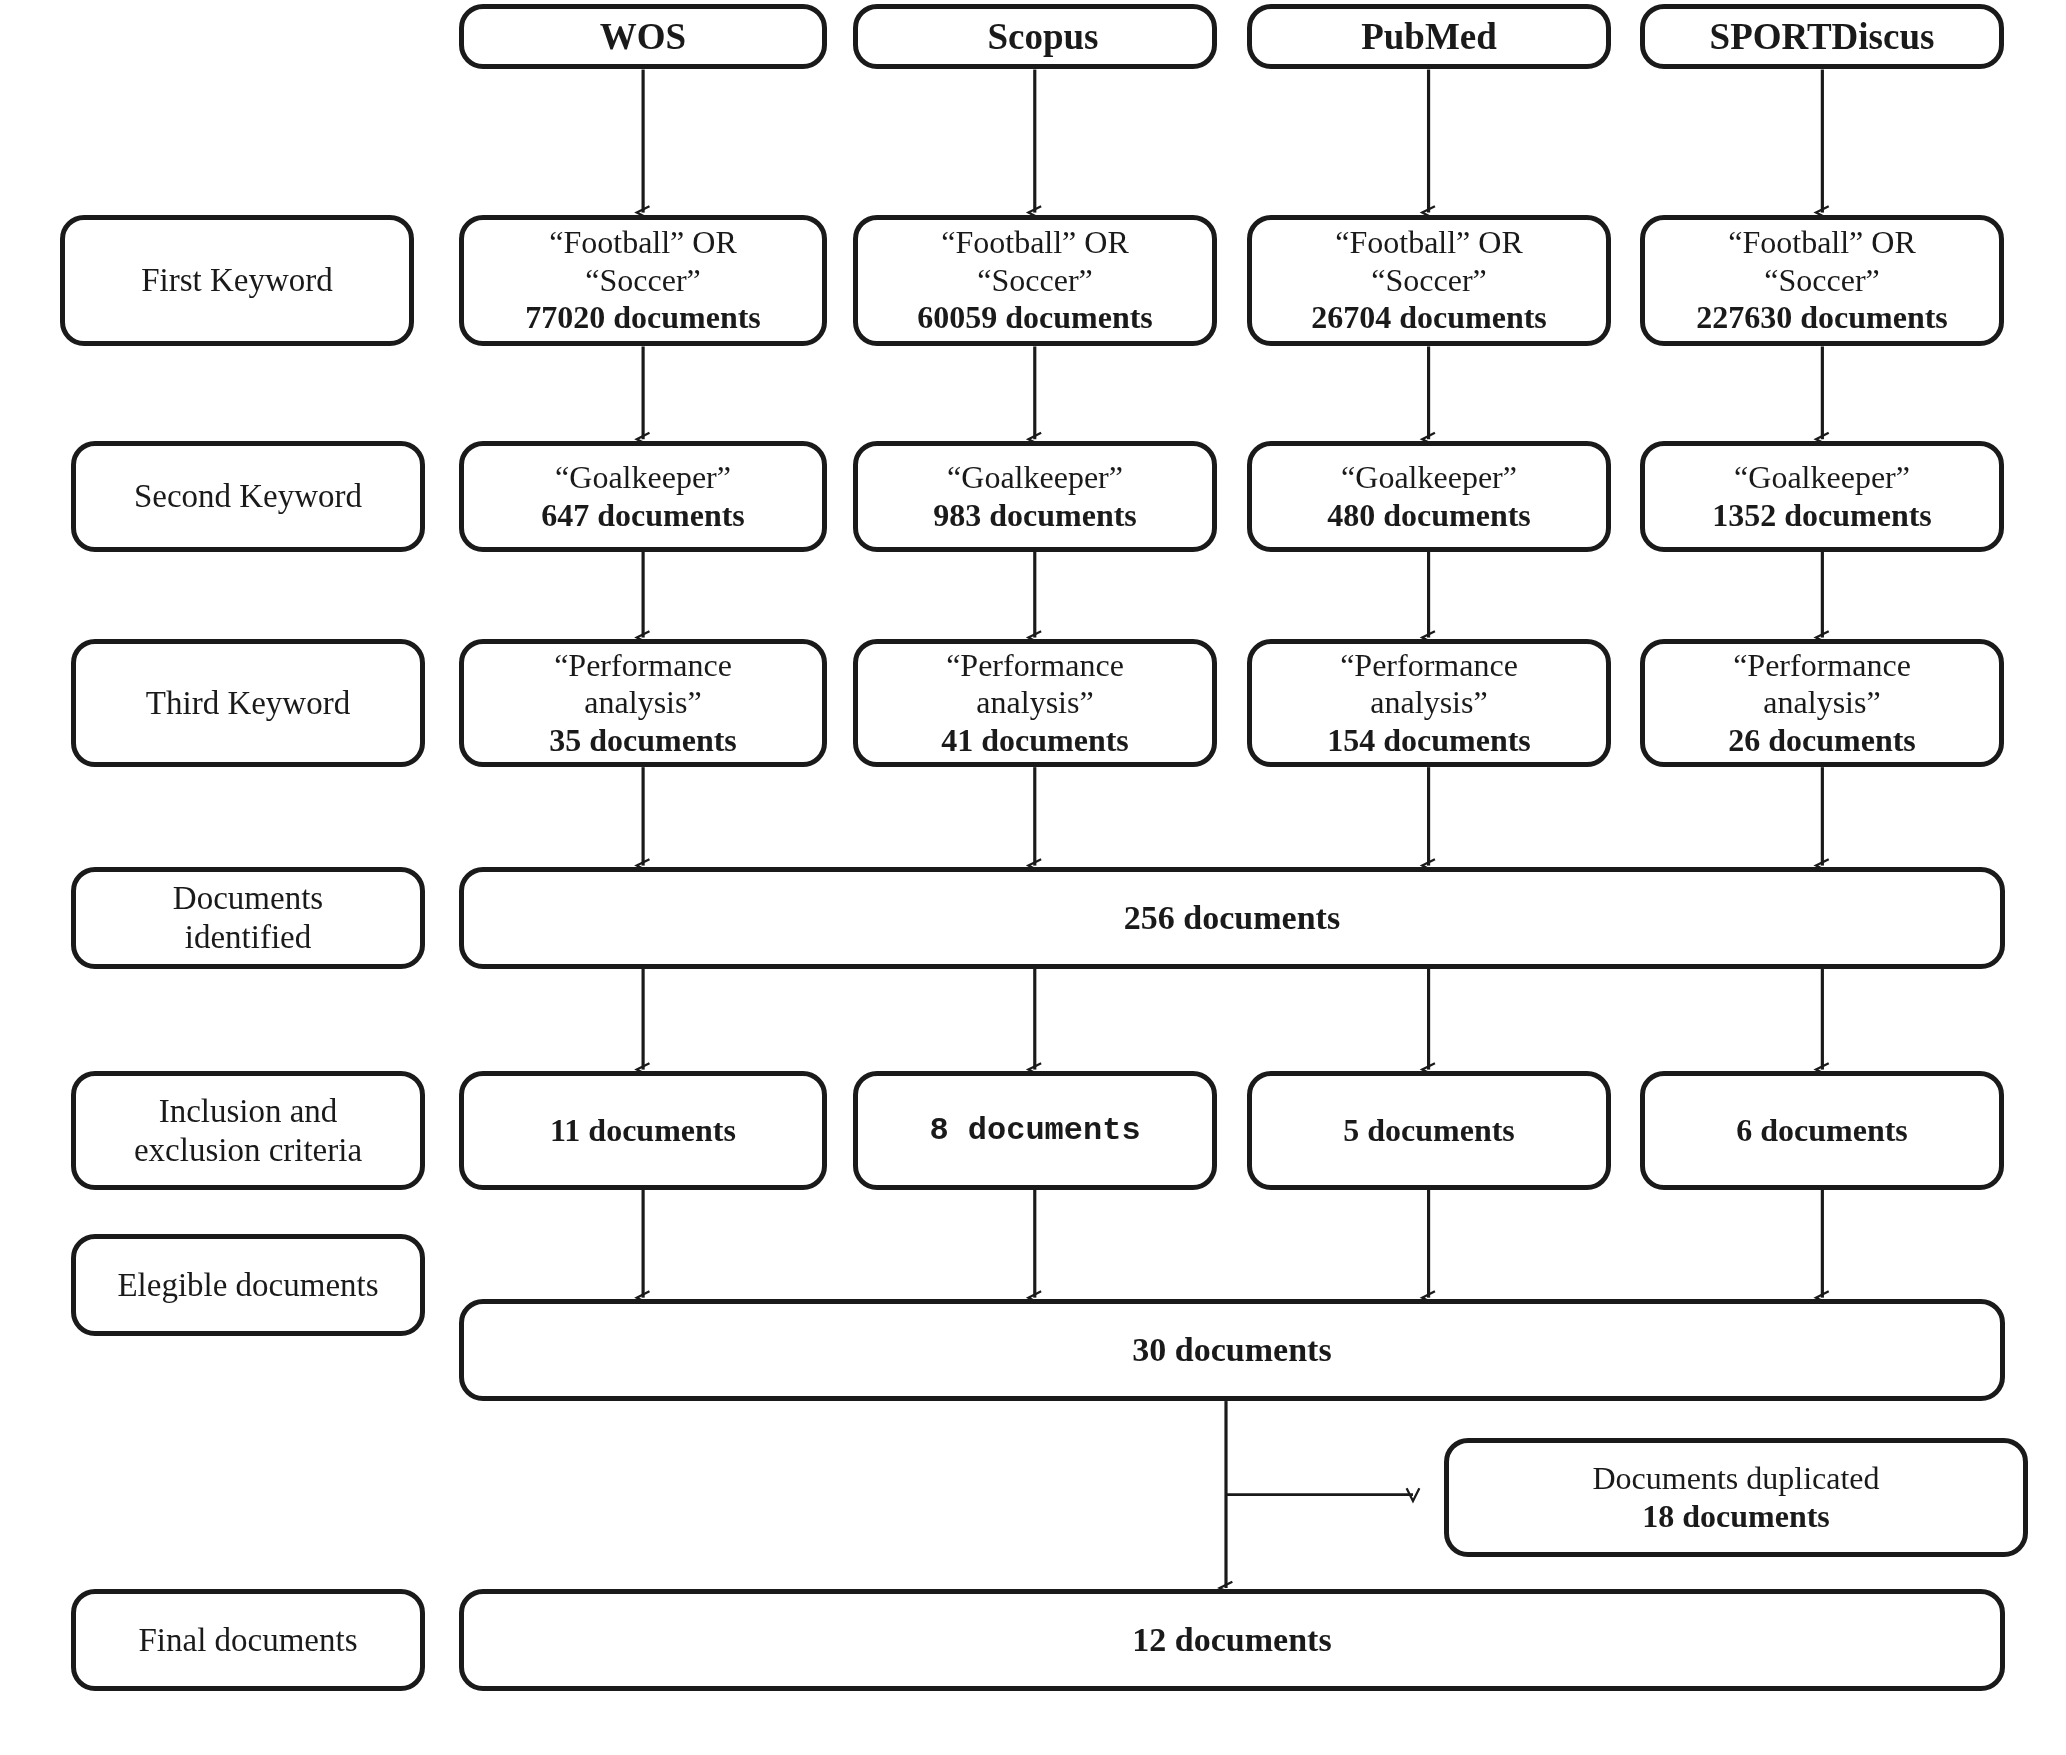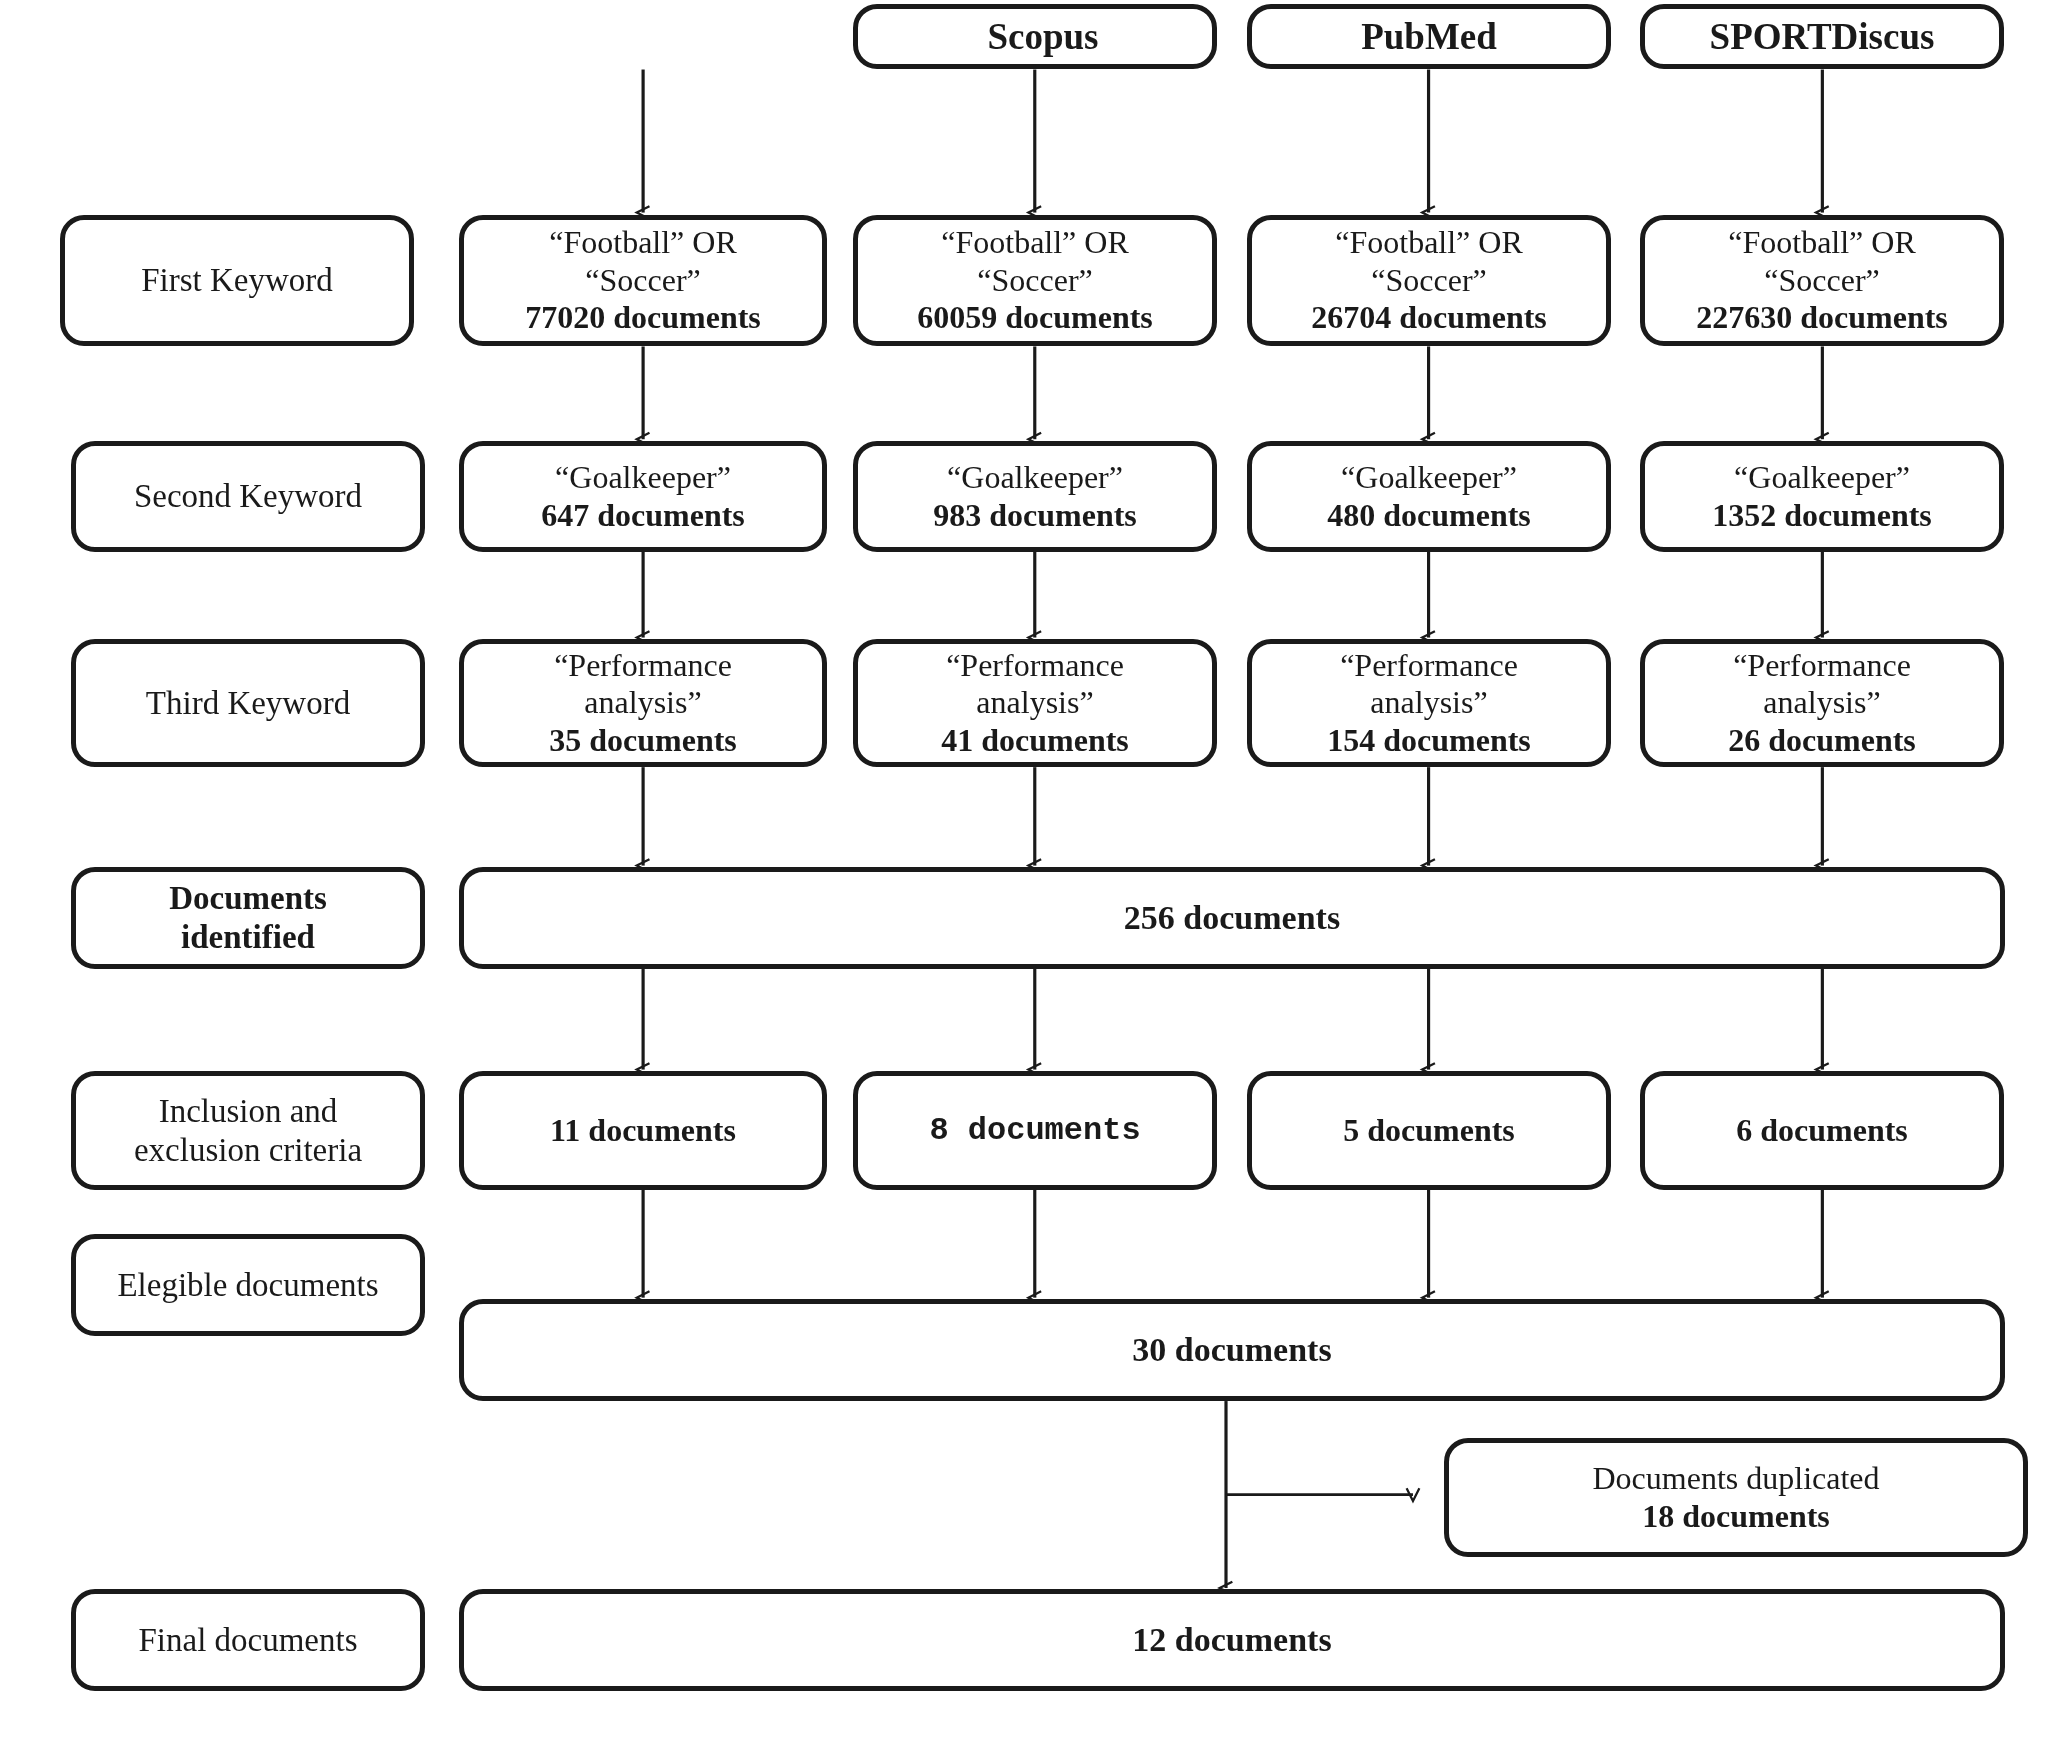--- a/index.html
+++ b/index.html
@@ -99,20 +99,23 @@
       <line x1="1461" y1="1680" x2="1461" y2="1832" marker-end="url(#vhead)"></line>
       <line x1="2017" y1="1680" x2="2017" y2="1832" marker-end="url(#vhead)"></line>
       <line x1="2573" y1="1680" x2="2573" y2="1832" marker-end="url(#vhead)"></line>
 
       <line x1="1731" y1="1978" x2="1731" y2="2242" marker-end="url(#vhead)"></line>
 
       <line x1="1731" y1="2110" x2="1995" y2="2110" marker-end="url(#vheadR)" stroke-width="4"></line>
     </g>
   </svg>
 
+  <div class="box hdr" style="left:459px;top:4.2px;width:368px;height:65px;">
+    <span>WOS</span>
+  </div>
   <div class="box hdr" style="left:853px;top:4.2px;width:364px;height:65px;padding-left:16px;">
     <span>Scopus</span>
   </div>
   <div class="box hdr" style="left:1247px;top:4.2px;width:364px;height:65px;">
     <span>PubMed</span>
   </div>
   <div class="box hdr" style="left:1640px;top:4.2px;width:364px;height:65px;">
     <span>SPORTDiscus</span>
   </div>
 
@@ -180,21 +183,21 @@
     <span class="kw">“Performance</span>
     <span class="kw">analysis”</span>
     <span class="cnt">154 documents</span>
   </div>
   <div class="box" style="left:1640px;top:639px;width:364px;height:128px;">
     <span class="kw">“Performance</span>
     <span class="kw">analysis”</span>
     <span class="cnt">26 documents</span>
   </div>
 
-  <div class="box lbl" style="left:71px;top:867px;width:354px;height:102px;font-weight:bold;">
+  <div class="box lbl" style="left:71px;top:867px;width:354px;height:102px;">
     <span>Documents</span>
     <span>identified</span>
   </div>
   <div class="box" style="left:459px;top:867px;width:1546px;height:102px;">
     <span class="wide-cnt">256 documents</span>
   </div>
 
   <div class="box lbl" style="left:71px;top:1071px;width:354px;height:119px;">
     <span>Inclusion and</span>
     <span>exclusion criteria</span>

